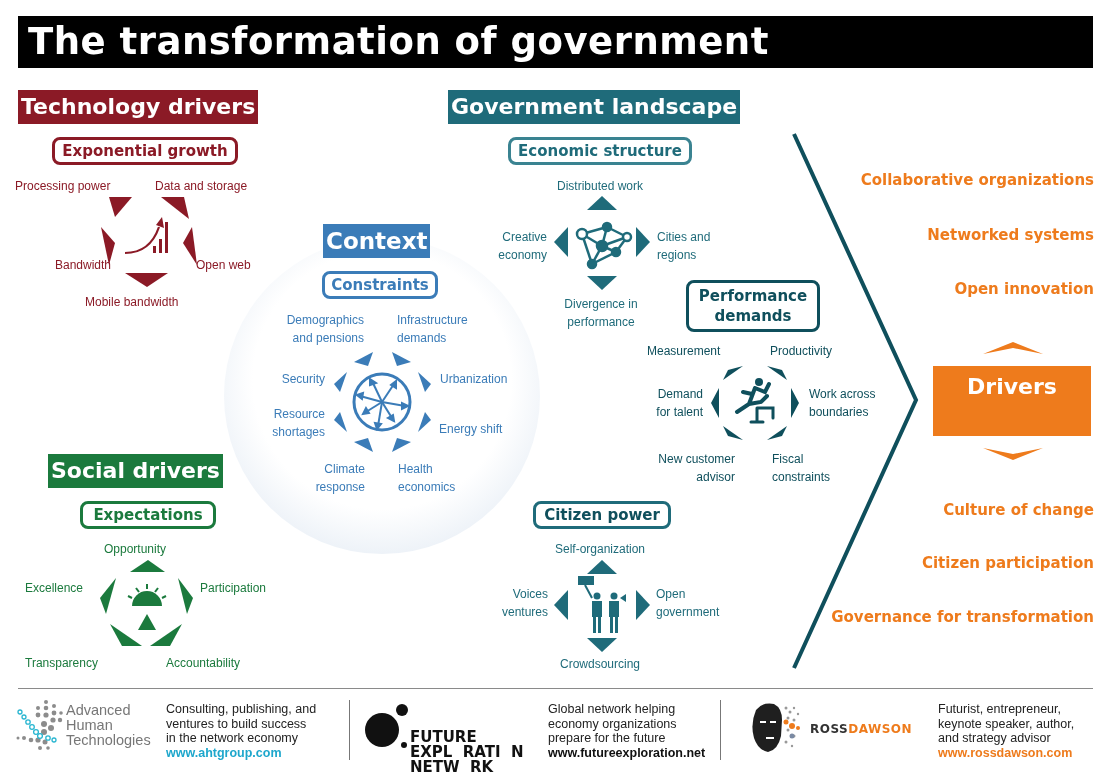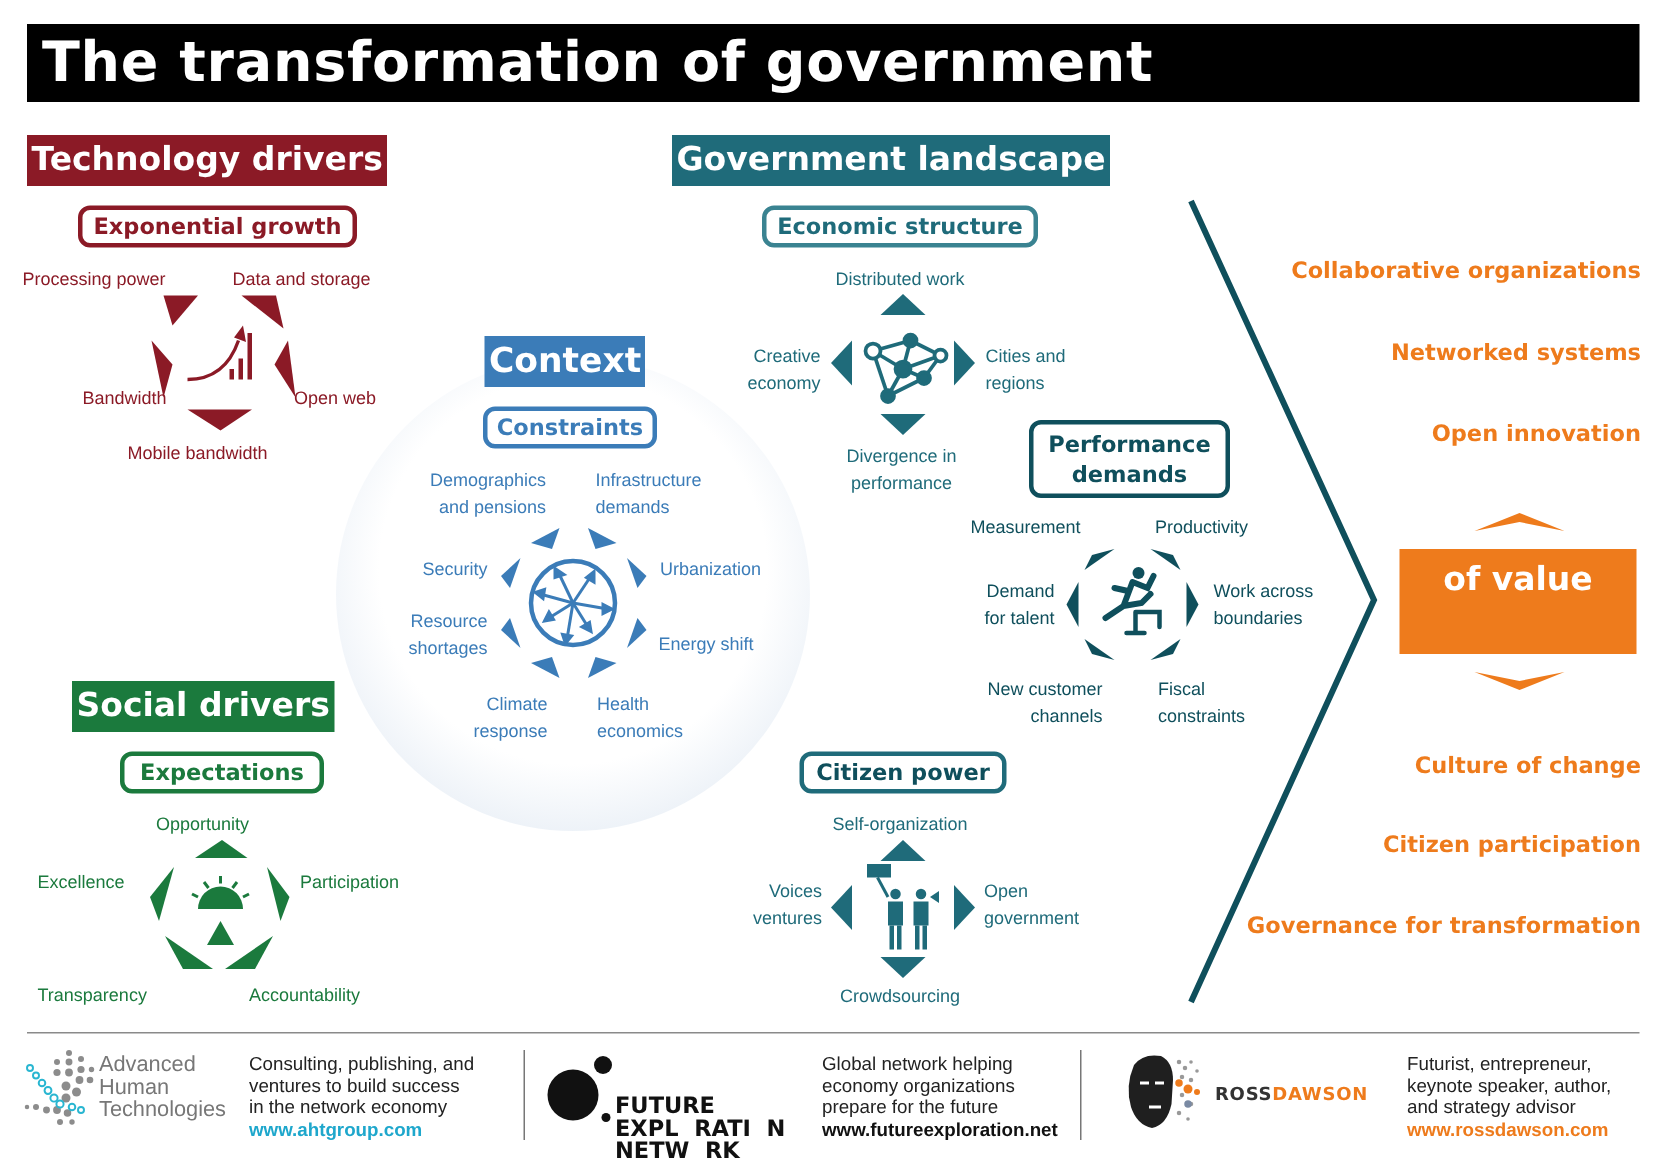--- a/index.html
+++ b/index.html
@@ -165,21 +165,21 @@
 <div class="abs lbl dteal r" style="left:630px;top:385px;width:73px;">
   <div>Demand</div>
     <div>for talent</div>
 </div>
 <div class="abs lbl dteal" style="left:809px;top:385px;">
   <div>Work across</div>
     <div>boundaries</div>
 </div>
 <div class="abs lbl dteal r" style="left:630px;top:450px;width:105px;">
   <div>New customer</div>
-    <div>channels</div>
+    <div>advisor</div>
 </div>
 <div class="abs lbl dteal" style="left:772px;top:450px;">
   <div>Fiscal</div>
     <div>constraints</div>
 </div>
 <svg style="left:705px;top:358px;" width="100" height="90" viewBox="0 0 100 90">
   <g fill="#0f4f5c">
     <polygon points="18,22 38,8 23,12"></polygon>
     <polygon points="62,8 82,22 77,12"></polygon>
     <polygon points="6,45 14,30 14,60"></polygon>
@@ -257,21 +257,21 @@
   </g>
 </svg>
 
 <div class="abs value-item" style="top:171px;">Collaborative organizations</div>
 <div class="abs value-item" style="top:226px;">Networked systems</div>
 <div class="abs value-item" style="top:280px;">Open innovation</div>
 <svg style="left:983px;top:340px;" width="60" height="16" viewBox="0 0 60 16">
   <polygon points="0,14 30,2 60,14 30,8" fill="#ee7b1c"></polygon>
 </svg>
 <div class="abs drivers-box">
-    <div>of value</div>
+  <div>Drivers</div>
 </div>
 <svg style="left:983px;top:446px;" width="60" height="16" viewBox="0 0 60 16">
   <polygon points="0,2 30,8 60,2 30,14" fill="#ee7b1c"></polygon>
 </svg>
 <div class="abs value-item" style="top:501px;">Culture of change</div>
 <div class="abs value-item" style="top:554px;">Citizen participation</div>
 <div class="abs value-item" style="top:608px;">Governance for transformation</div>
 
 <div class="abs footer-line"></div>
 

